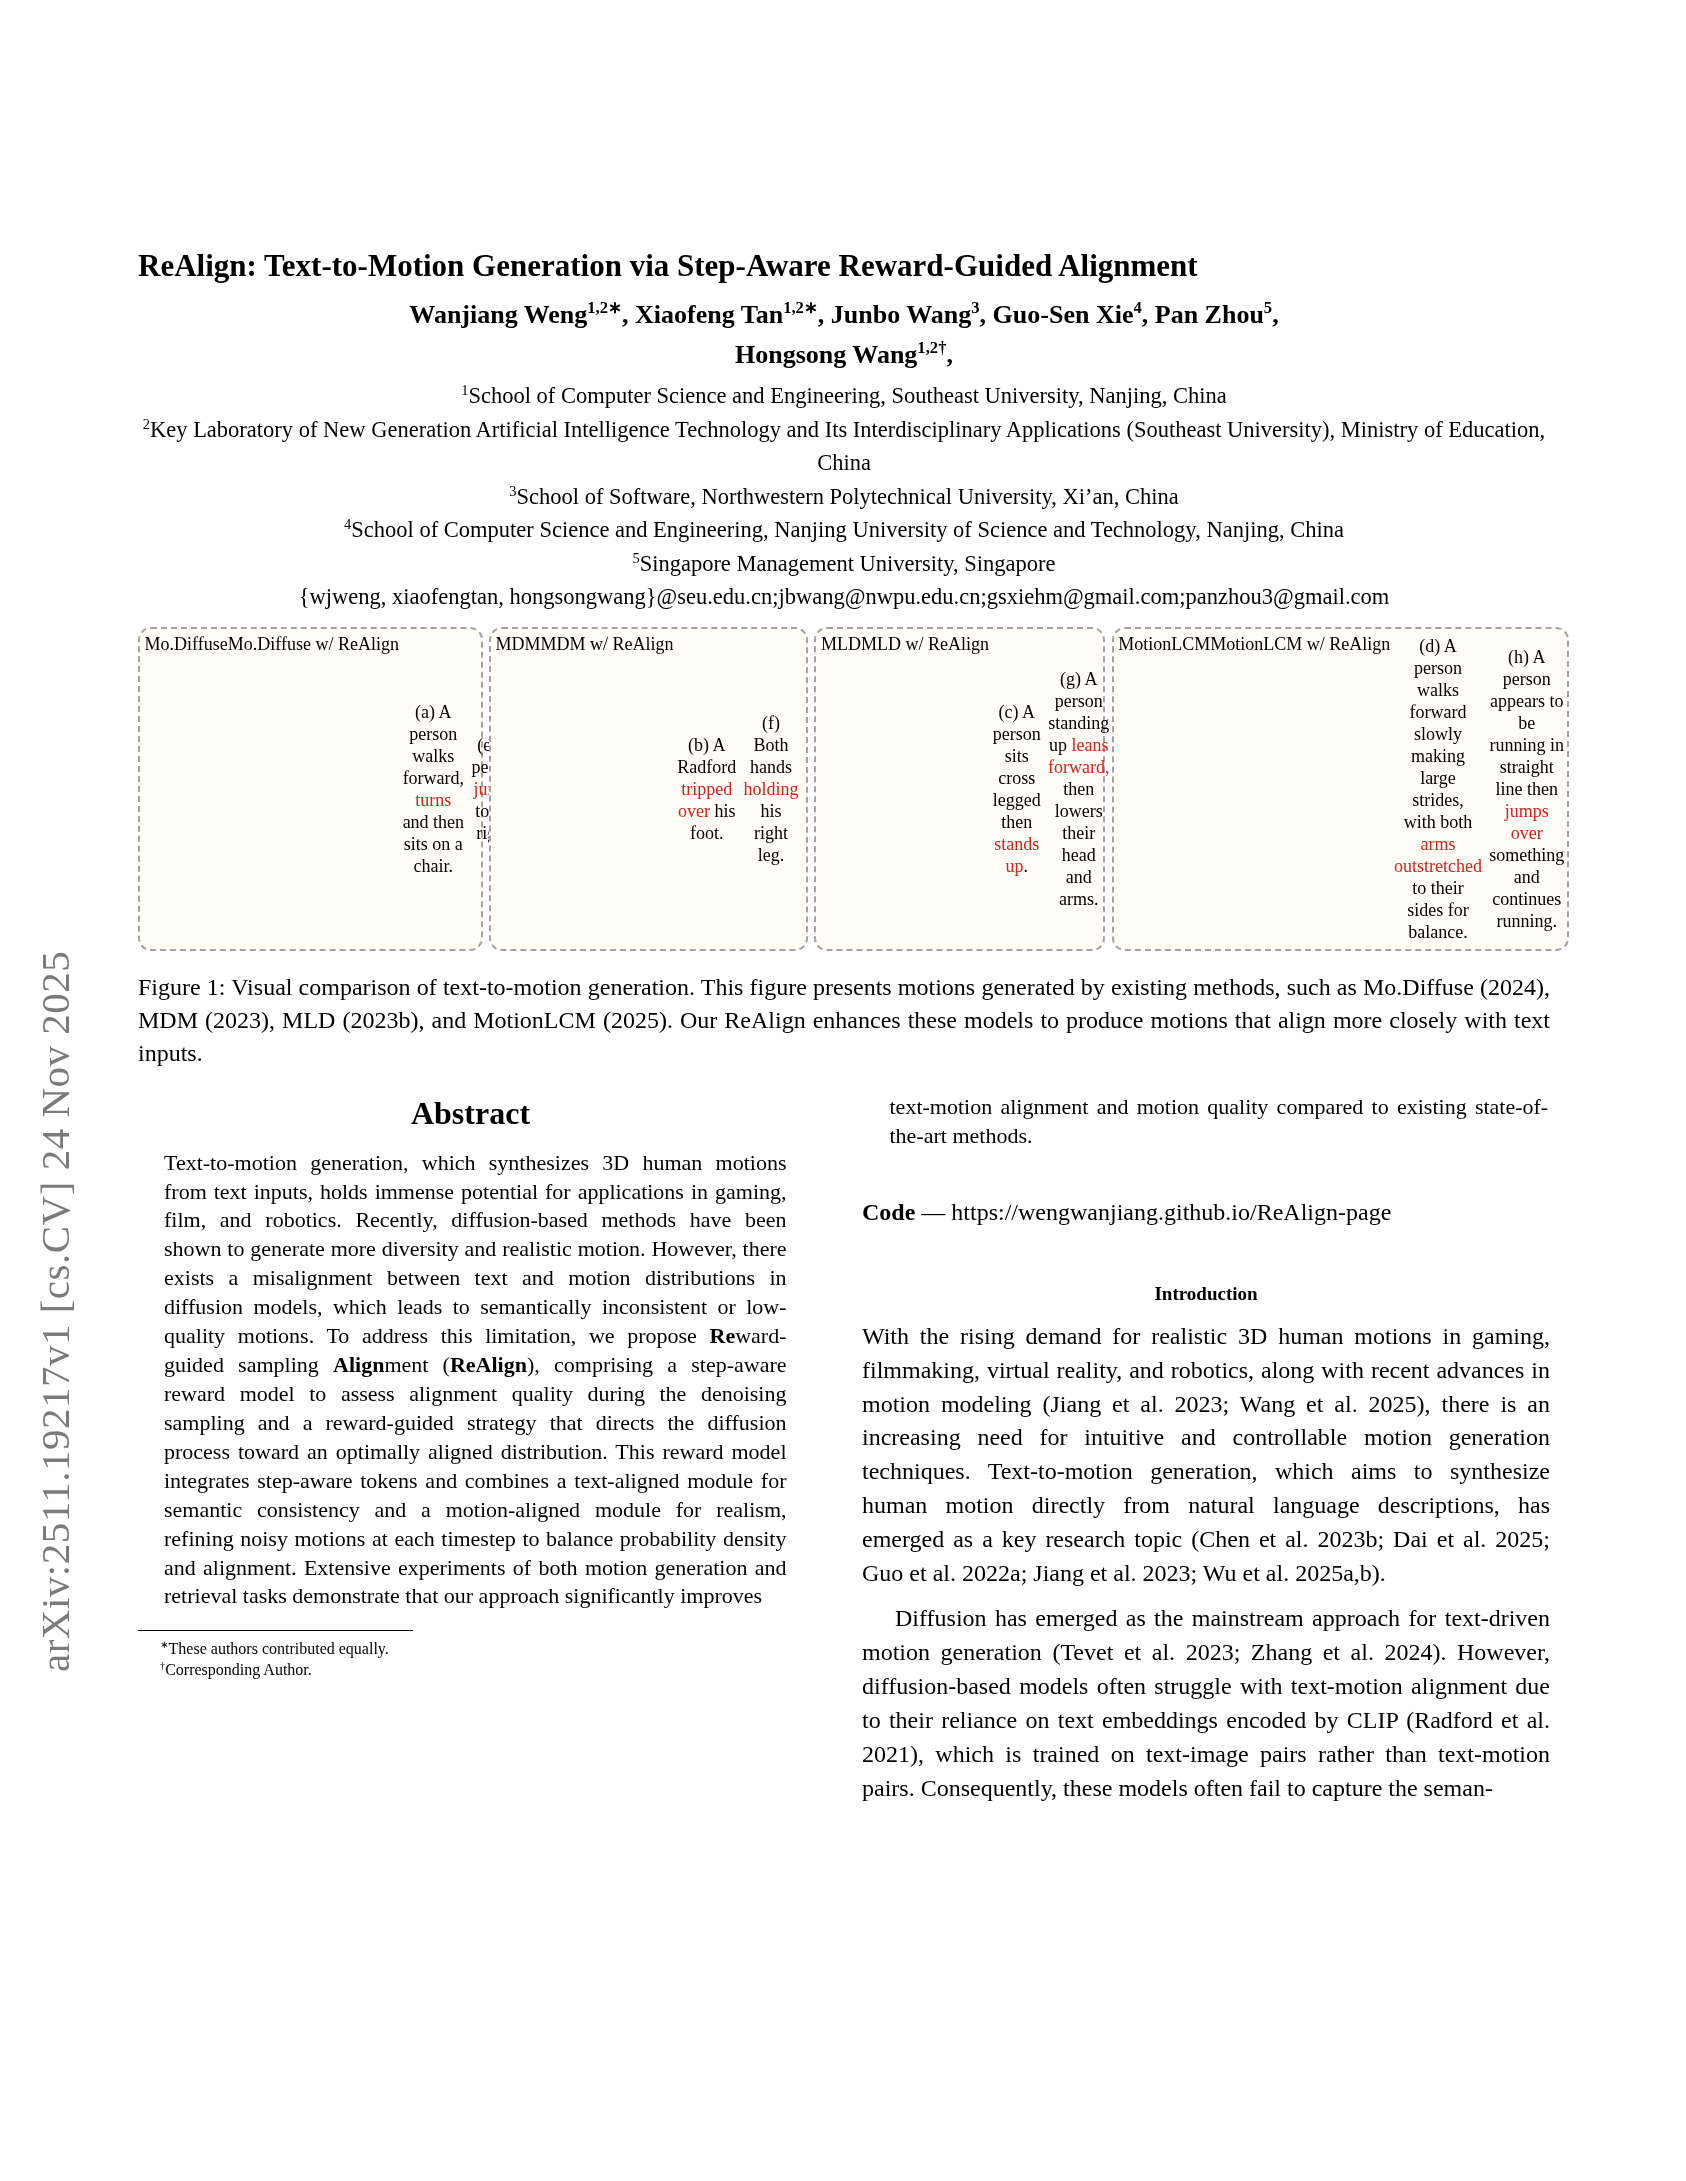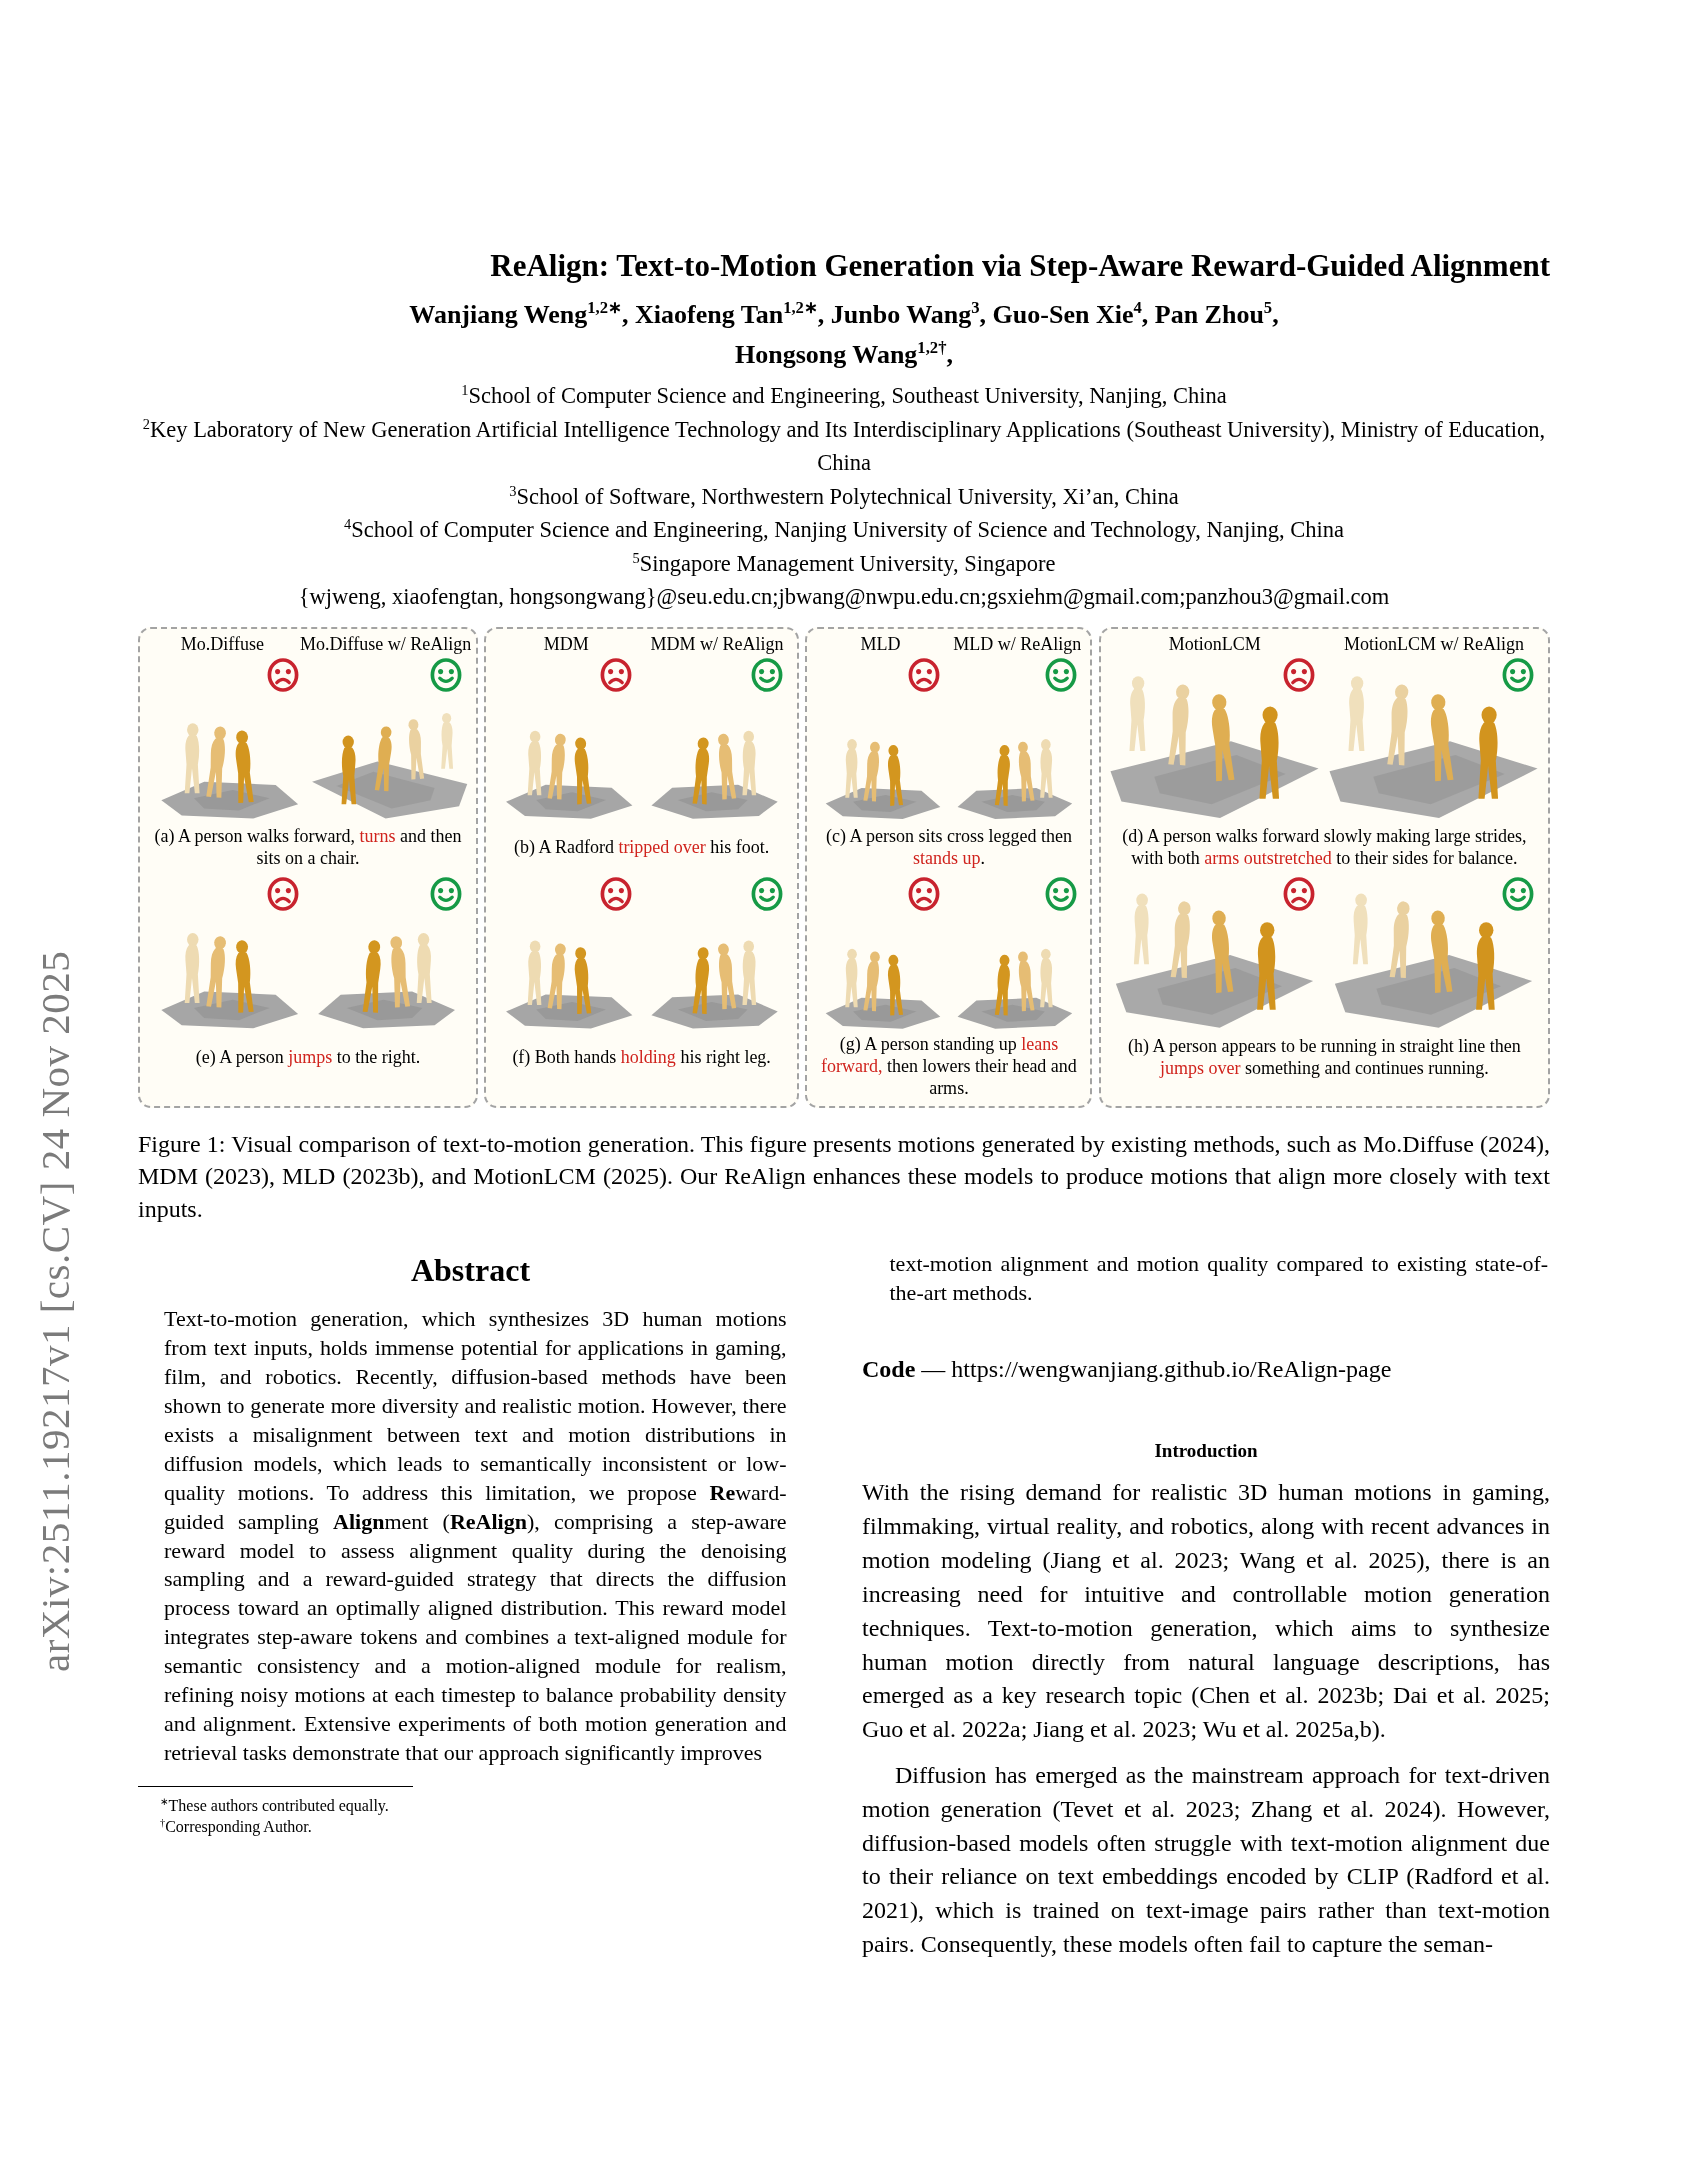--- a/index.html
+++ b/index.html
@@ -4,32 +4,32 @@
 <style>
   * { margin:0; padding:0; box-sizing:border-box; }
   body { background:#e8e8e8; font-family:"Liberation Serif", serif; }
   .page { position:relative; width:1686px; height:2182px; background:#ffffff; margin:0 auto; overflow:hidden; }
 
   .arxiv-strip { position:absolute; left:31px; top:542px; height:1130px; writing-mode:vertical-rl;
     transform:rotate(180deg); font-size:41px; color:#7b7b7b; white-space:nowrap; letter-spacing:0.5px; }
 
   .content { position:absolute; left:138px; top:248px; width:1412px; }
 
-  .title { text-align:right; font-size:31px; font-weight:bold; }
+  .title { text-align:left; font-size:31px; font-weight:bold; }
   .authors { text-align:center; font-size:26px; font-weight:bold; margin-top:11px; line-height:1.55; }
   .affils { text-align:center; font-size:22.5px; line-height:1.49; margin-top:3.7px; }
   .affil-line { display:block; }
   .sup { font-size:0.64em; vertical-align:super; line-height:0; }
   .b { font-weight:bold; }
   .red { color:#d0231d; }
 
   
   .figure-row { display:flex; gap:6.4px; margin-top:13px; }
   .panel { border:2.3px dashed #a3a3a3; border-radius:13px; background:#fffdf6; padding:5.5px 4.6px 3.7px 4.6px;
-    display:flex; flex-direction:column; }
+    display:flex; flex-direction:row; }
   .panel.p0 { width:24.4%; } .panel.p1 { width:22.6%; } .panel.p2 { width:20.6%; } .panel.p3 { width:32.4%; }
   .panel-titles { display:flex; }
   .panel-titles span { flex:1; text-align:center; font-size:18px; white-space:nowrap; }
   .scene-row { display:flex; height:167px; }
   .scene-row.r2 { height:158px; }
   .half { flex:1; position:relative; overflow:hidden; }
   .scene { position:absolute; left:0; bottom:1.8px; width:100%; height:92%; }
   .face { position:absolute; top:2.8px; right:8.3px; width:34px; height:34px; }
   .scap { min-height:52px; display:flex; flex-direction:column; justify-content:center; text-align:center;
     font-size:18px; line-height:1.22; padding:1.8px 3.7px; }

